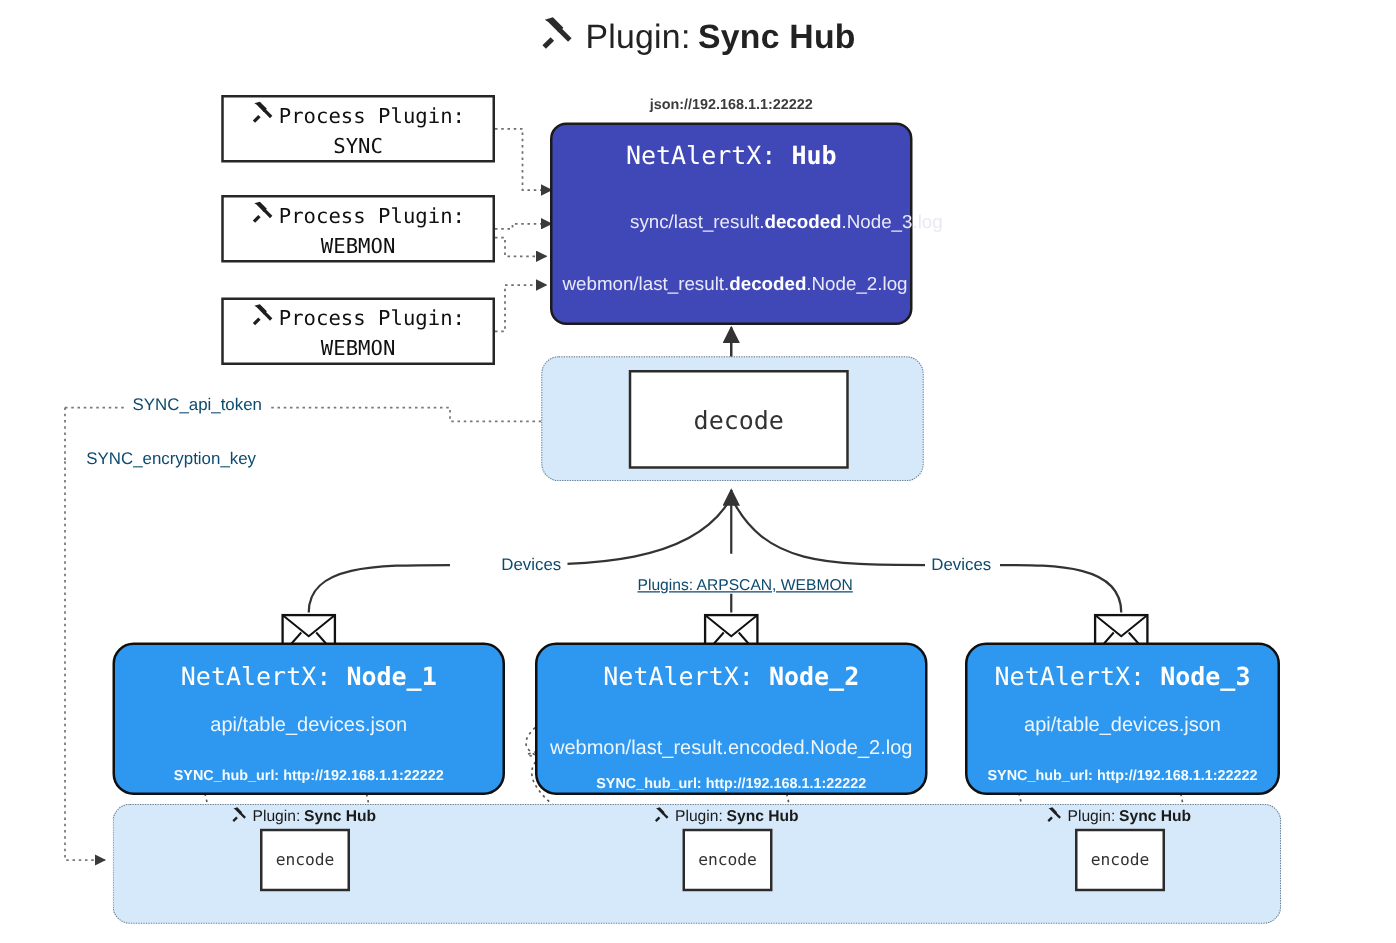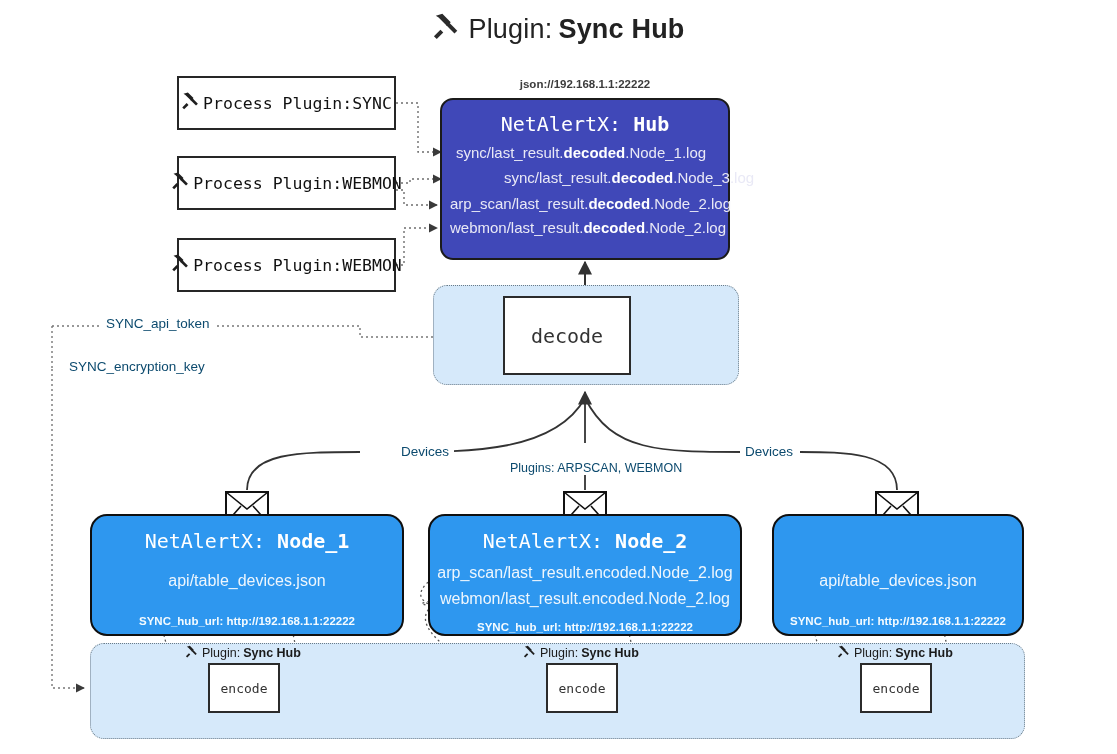--- a/index.html
+++ b/index.html
@@ -19,21 +19,21 @@
   #page-title .ttl-bold{font-weight:700;}
 
   
   .plug-ico{display:inline-block;vertical-align:middle;}
 
   
   .proc-box{
     border:2px solid #262626;background:#fff;
     font-family:"DejaVu Sans Mono","Liberation Mono",monospace;
     font-size:16.5px;color:#111;line-height:1.35;
-    display:flex;flex-direction:row;align-items:center;justify-content:center;
+    display:flex;flex-direction:column;align-items:center;justify-content:center;
     padding-top:2px;
   }
   .proc-line1{display:flex;align-items:center;gap:2px;white-space:nowrap;}
   .proc-line2{white-space:nowrap;}
 
   
   #hub-url{
     font-size:11.5px;font-weight:700;color:#3b3b3b;text-align:center;
   }
   #hub-box{
@@ -221,43 +221,37 @@
   </div>
 
   <div class="node" id="hub-url" style="left:440px;top:78px;width:290px;">json://192.168.1.1:22222</div>
 
   <div class="node" id="hub-box" style="left:440px;top:98px;width:290px;height:162px;">
     <div id="hub-title">
       <span class="lt">NetAlertX:</span>
       <b>Hub</b>
     </div>
 
-    <div class="hub-log" style="top:44px;">
-      <span>sync/last_result.</span><b>decoded</b><span>.Node_1.log</span>
-    </div>
     <div class="hub-log" style="top:69px;margin-left:48px;">
       <span>sync/last_result.</span><b>decoded</b><span>.Node_3.log</span>
     </div>
-    <div class="hub-log" style="top:95px;padding-left:0;">
-      <span>arp_scan/last_result.</span><b>decoded</b><span>.Node_2.log</span>
-    </div>
     <div class="hub-log" style="top:119px;padding-left:0;">
       <span>webmon/last_result.</span><b>decoded</b><span>.Node_2.log</span>
     </div>
   </div>
 
   <div class="node lightgroup" style="left:433px;top:285px;width:306px;height:100px;"></div>
-  <div class="node whitebox" id="decode-box" style="left:503px;top:296px;width:128px;height:79px;">decode</div>
+  <div class="node whitebox" id="decode-box" style="left:503px;top:296px;width:176px;height:79px;">decode</div>
 
   <div class="edge-label" style="left:101px;top:316px;">SYNC_api_token</div>
   <div class="edge-label" style="left:64px;top:359px;">SYNC_encryption_key</div>
 
   <div class="edge-label" style="left:396px;top:444px;">Devices</div>
   <div class="edge-label" style="left:740px;top:444px;">Devices</div>
-  <div class="edge-label small" style="left:505px;top:461px;">Plugins: ARPSCAN, WEBMON</div>
+  <div class="edge-label small" style="left:505px;top:461px;text-decoration:underline;">Plugins: ARPSCAN, WEBMON</div>
 
   <div class="node" style="left:225px;top:491px;width:44px;height:33px;">
     <svg width="44" height="33" viewBox="0 0 44 33">
       <rect x="1" y="1" width="42" height="31" fill="#fff" stroke="#111" stroke-width="2"></rect>
       <path d="M1,1 L22,18 L43,1" fill="none" stroke="#111" stroke-width="1.6"></path>
       <path d="M1,32 L16,15 M43,32 L28,15" fill="none" stroke="#111" stroke-width="1.6"></path>
     </svg>
   </div>
   <div class="node" style="left:563px;top:491px;width:44px;height:33px;">
     <svg width="44" height="33" viewBox="0 0 44 33">
@@ -281,26 +275,29 @@
     </div>
     <div class="node-line" style="top:56px;">api/table_devices.json</div>
     <div class="node-foot" style="top:99px;">SYNC_hub_url: http://192.168.1.1:22222</div>
   </div>
 
   <div class="node node-box" style="left:428px;top:514px;width:314px;height:122px;">
     <div class="node-title">
       <span>NetAlertX:</span>
       <b>Node_2</b>
     </div>
-    <div class="node-line" style="top:48px;">arp_scan/last_result.encoded.Node_2.log</div>
     <div class="node-line" style="top:74px;">webmon/last_result.encoded.Node_2.log</div>
     <div class="node-foot" style="top:105px;">SYNC_hub_url: http://192.168.1.1:22222</div>
   </div>
 
   <div class="node node-box" style="left:772px;top:514px;width:252px;height:122px;">
+    <div class="node-title">
+      <span>NetAlertX:</span>
+      <b>Node_3</b>
+    </div>
     <div class="node-line" style="top:56px;">api/table_devices.json</div>
     <div class="node-foot" style="top:99px;">SYNC_hub_url: http://192.168.1.1:22222</div>
   </div>
 
   <div class="node lightgroup" style="left:90px;top:643px;width:935px;height:96px;"></div>
 
   <div class="plugin-cap" style="left:185px;top:645px;">
     <span class="plug-ico">
       <svg width="14" height="13" viewBox="0 0 32 30">
           <g fill="#1e1e1e">

